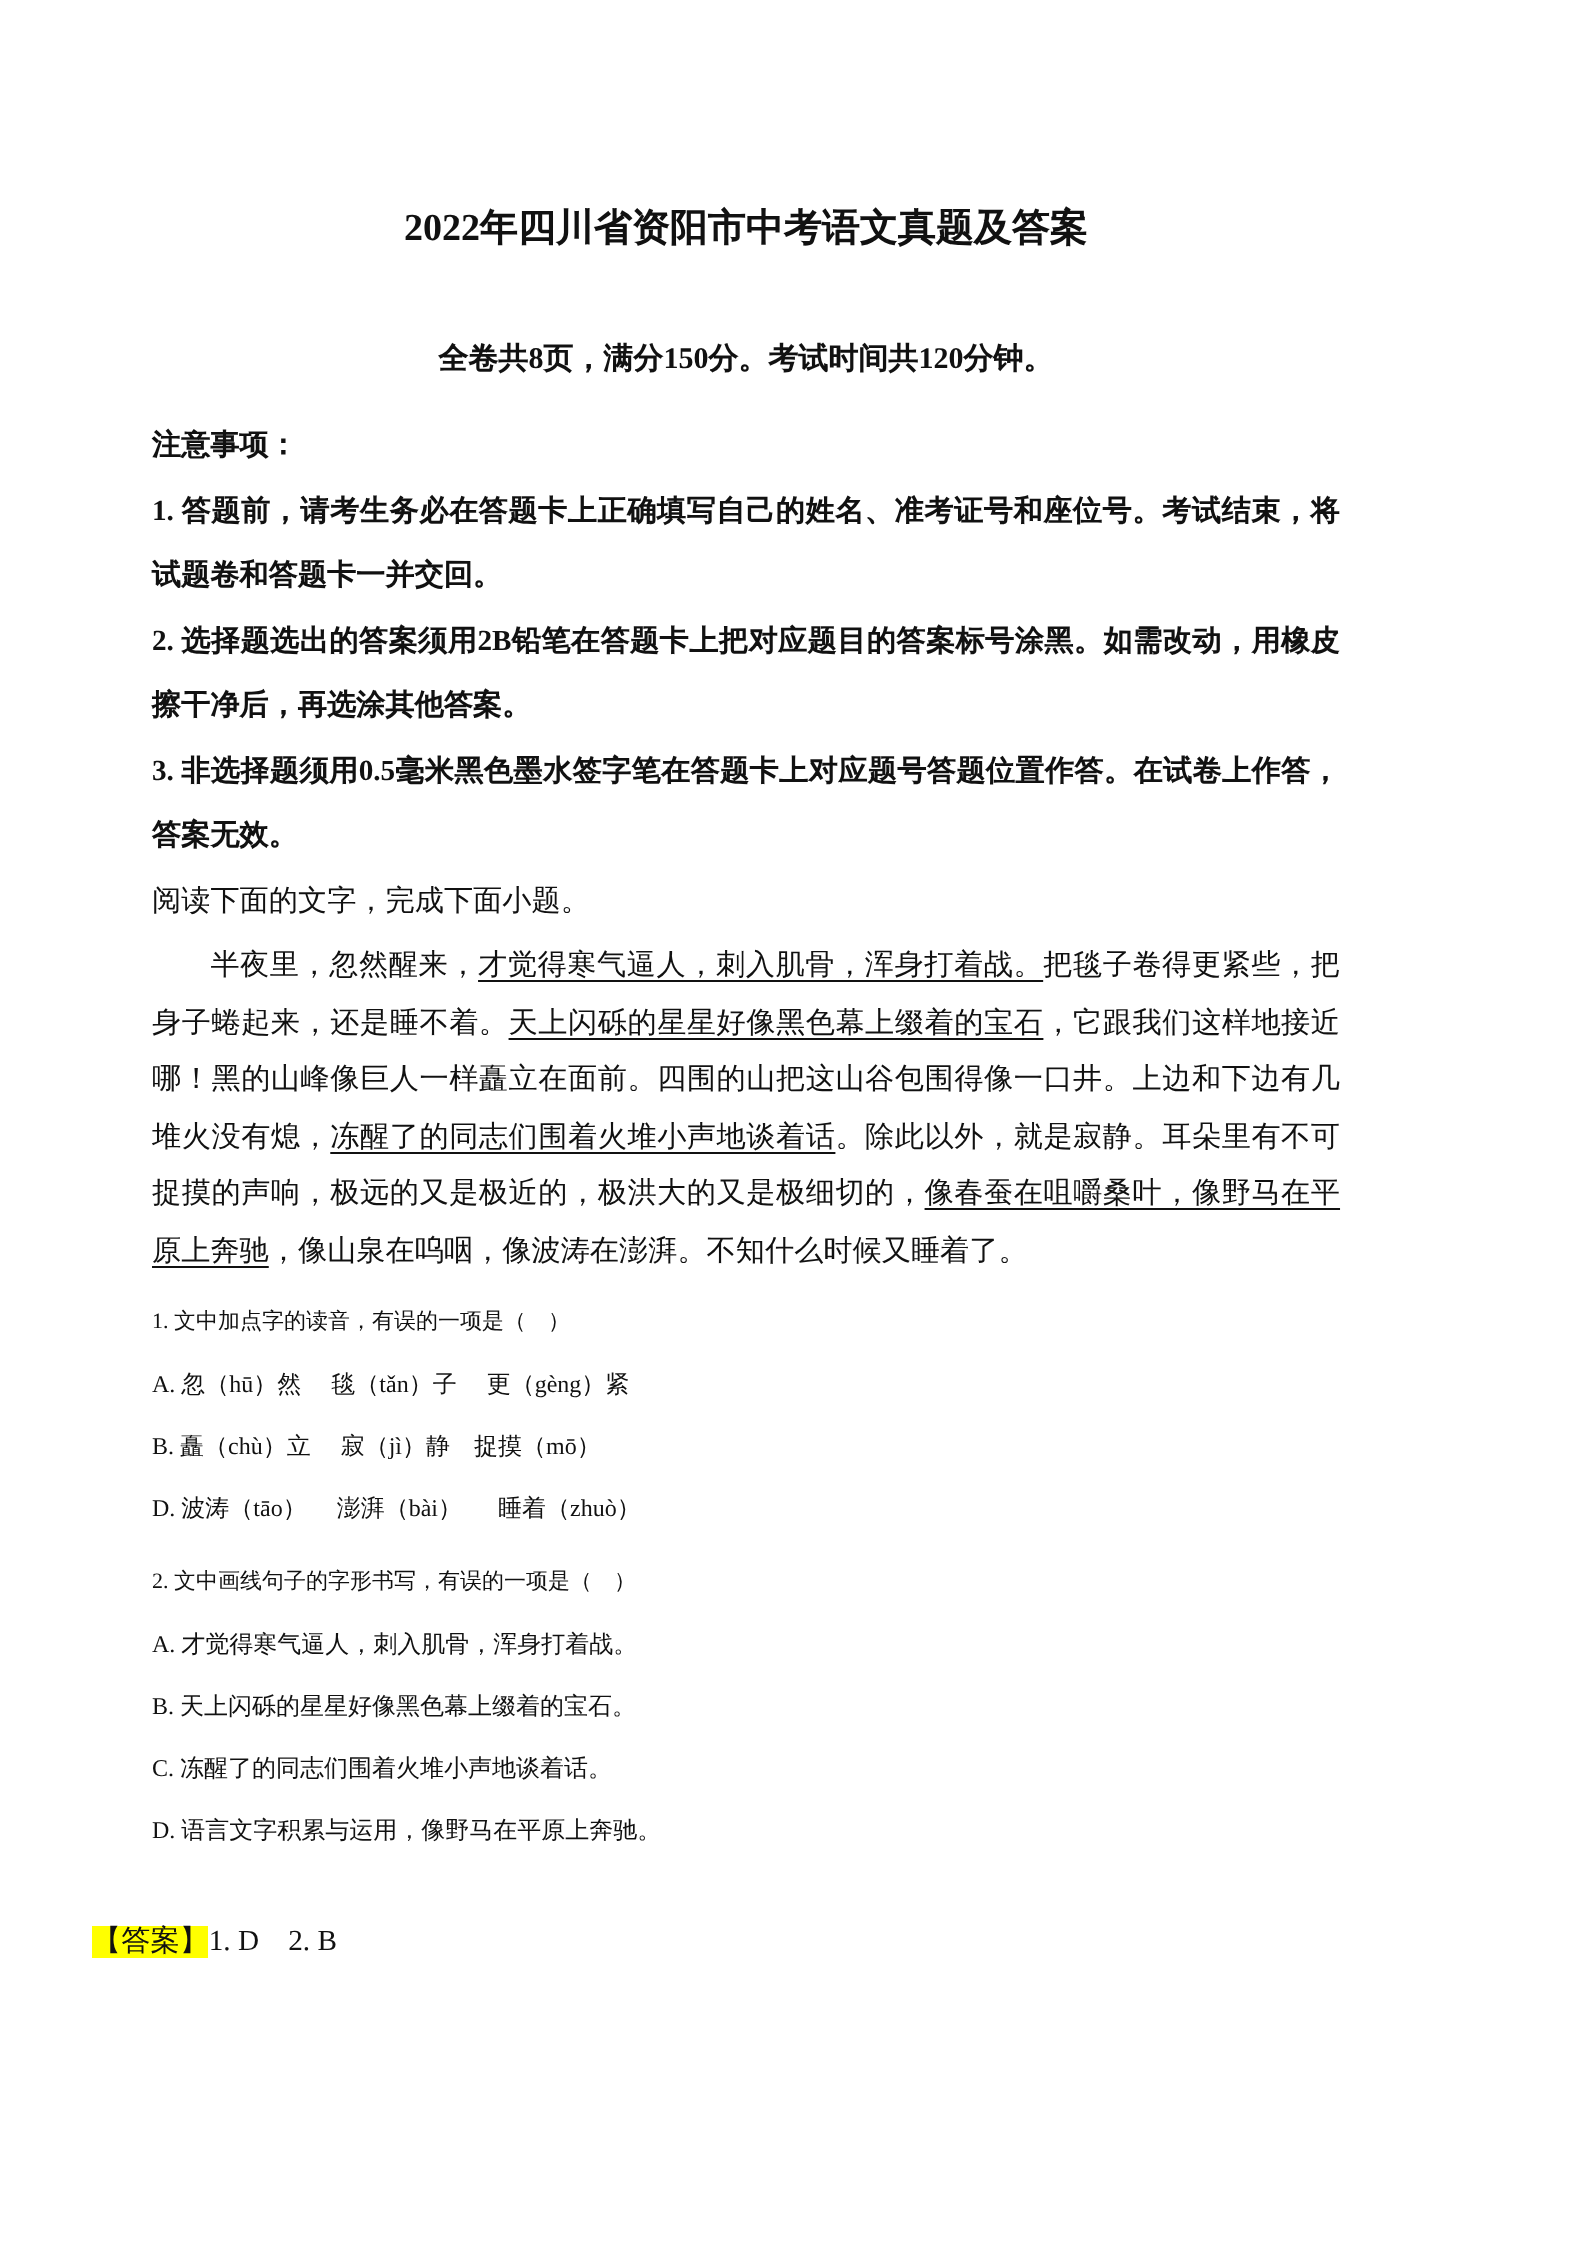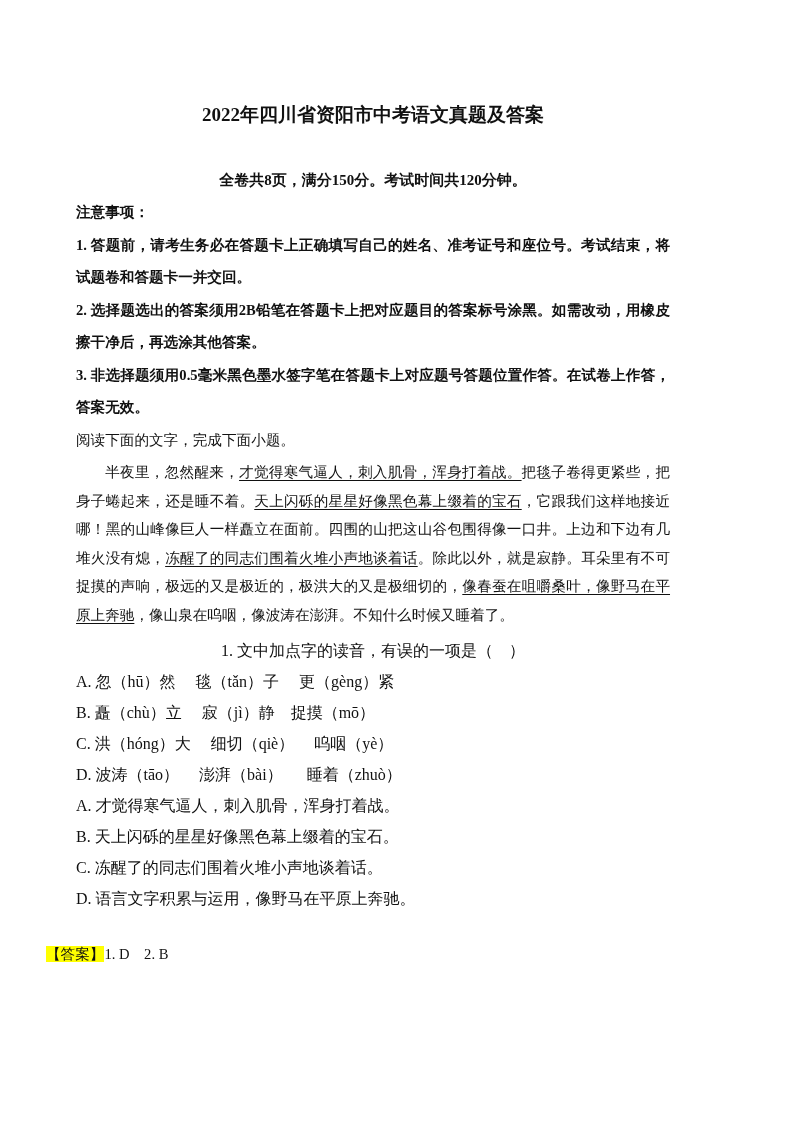--- a/index.html
+++ b/index.html
@@ -23,21 +23,21 @@
     font-weight: 700;
     text-align: center;
     line-height: 30px;
     margin: 4px 0 0 0;
   }
   .exam-info {
     font-size: 15px;
     font-weight: 700;
     text-align: center;
     line-height: 32px;
-    margin: 34px 0 0 0;
+    margin: 34px 0 11px 0;
   }
   p.b {
     font-size: 14.6px;
     line-height: 32.5px;
     margin: 0;
     text-align: justify;
   }
   .bold { font-weight: 700; }
   .section-heading {
     font-size: 14.6px;
@@ -52,28 +52,27 @@
     text-align: justify;
     text-indent: 2em;
   }
   .seg { text-decoration: none; }
   .seg.ul {
     text-decoration: underline;
     text-underline-offset: 3px;
     text-decoration-thickness: 1px;
   }
   .stem {
-    font-size: 16px;
+    font-size: 11px;
     line-height: 31px;
     margin: 6px 0 0 0;
     white-space: pre-wrap;
-    text-align: center;
   }
   .opt {
-    font-size: 16px;
+    font-size: 12px;
     line-height: 31px;
     margin: 0;
     white-space: pre-wrap;
   }
   .answer-line {
     font-size: 14.6px;
     line-height: 32px;
     margin: 24px 0 0 -30px;
     white-space: pre-wrap;
   }
@@ -94,23 +93,23 @@
   <p class="b bold">3. 非选择题须用0.5毫米黑色墨水签字笔在答题卡上对应题号答题位置作答。在试卷上作答，答案无效。</p>
 
 
   <p class="b">阅读下面的文字，完成下面小题。</p>
 
   <p class="passage"><span class="seg">半夜里，忽然醒来，</span><span class="seg ul">才觉得寒气逼人，刺入肌骨，浑身打着战。</span><span class="seg">把毯子卷得更紧些，把身子蜷起来，还是睡不着。</span><span class="seg ul">天上闪砾的星星好像黑色幕上缀着的宝石</span><span class="seg">，它跟我们这样地接近哪！黑的山峰像巨人一样矗立在面前。四围的山把这山谷包围得像一口井。上边和下边有几堆火没有熄，</span><span class="seg ul">冻醒了的同志们围着火堆小声地谈着话</span><span class="seg">。除此以外，就是寂静。耳朵里有不可捉摸的声响，极远的又是极近的，极洪大的又是极细切的，</span><span class="seg ul">像春蚕在咀嚼桑叶，像野马在平原上奔驰</span><span class="seg">，像山泉在呜咽，像波涛在澎湃。不知什么时候又睡着了。</span></p>
 
   <p class="stem">1. 文中加点字的读音，有误的一项是（　）</p>
   <p class="opt">A. 忽（hū）然　 毯（tǎn）子　 更（gèng）紧</p>
   <p class="opt">B. 矗（chù）立　 寂（jì）静　捉摸（mō）</p>
-  <p class="opt">C. 洪（hóng）大　 细切（qiè）　 呜咽（yè）</p>
   <p class="opt">D. 波涛（tāo）　 澎湃（bài）　  睡着（zhuò）</p>
 
+  <p class="stem">2. 文中画线句子的字形书写，有误的一项是（　）</p>
   <p class="opt">A. 才觉得寒气逼人，刺入肌骨，浑身打着战。</p>
   <p class="opt">B. 天上闪砾的星星好像黑色幕上缀着的宝石。</p>
   <p class="opt">C. 冻醒了的同志们围着火堆小声地谈着话。</p>
   <p class="opt">D. 语言文字积累与运用，像野马在平原上奔驰。</p>
 
   <p class="answer-line"><span class="hl">【答案】</span><span>1. D    2. B</span></p>
 
 </div>
 
 </body></html>

